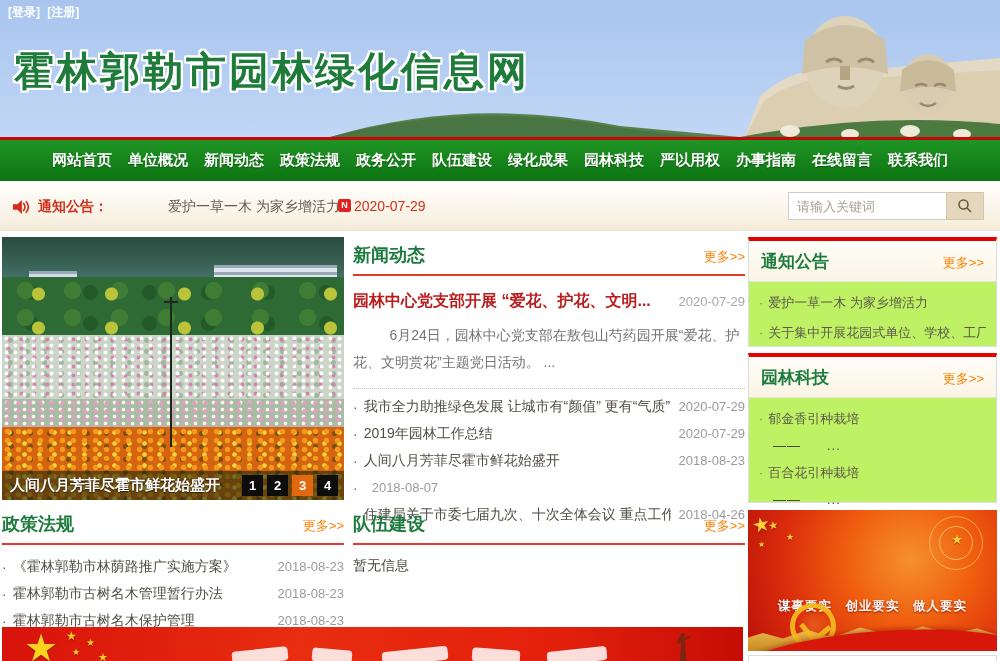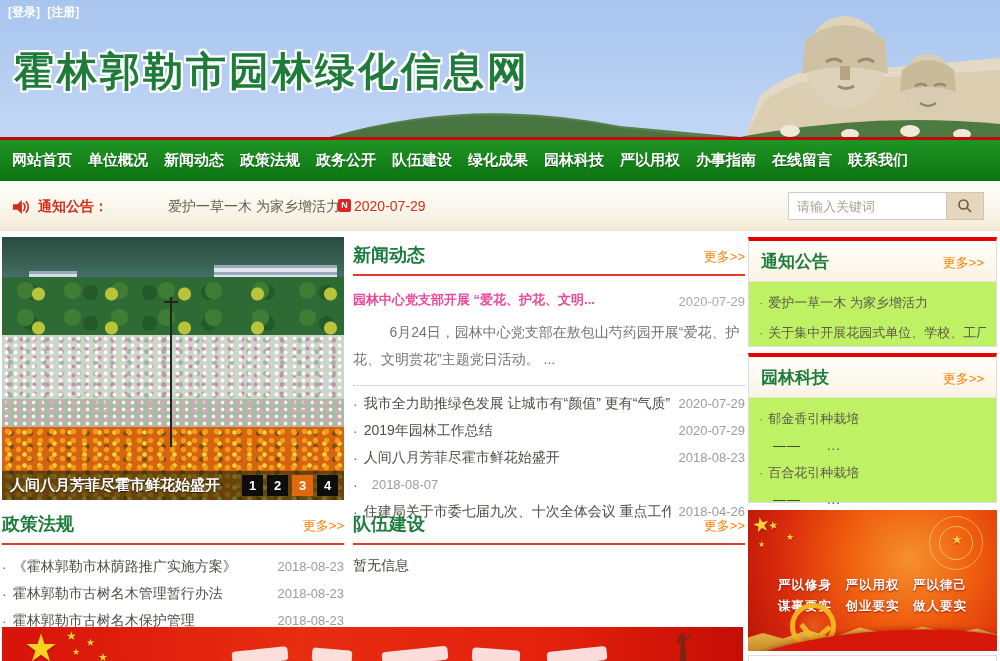--- a/index.html
+++ b/index.html
@@ -15,21 +15,21 @@
     background:linear-gradient(180deg,#a9c5ee 0%,#b5cef2 55%,#c2d7f5 100%);overflow:hidden;}
   #hdr-hills{left:0;bottom:0;width:100%;height:137px;}
   #login-links{left:8px;top:4px;font-size:12px;font-weight:bold;color:#fff;}
   #login-links a{color:#fff;text-decoration:none;margin-right:4px;cursor:pointer;}
   #site-title{left:14px;top:44px;font-size:40px;font-weight:900;color:#1e7b3a;letter-spacing:3px;
     text-shadow:-2px -2px 0 #fff,2px -2px 0 #fff,-2px 2px 0 #fff,2px 2px 0 #fff,0 -2px 0 #fff,0 2px 0 #fff,-2px 0 0 #fff,2px 0 0 #fff;}
 
   
   #nav{left:0;top:137px;width:1000px;height:44px;border-top:3px solid #c40808;
     background:linear-gradient(180deg,#1f9424 0%,#15831a 55%,#0d7412 100%);
-    display:flex;align-items:center;justify-content:flex-start;padding:0 4px;box-sizing:border-box;}
+    display:flex;align-items:center;justify-content:center;padding:0 4px;box-sizing:border-box;}
   .nav-item{color:#fff;font-size:15px;font-weight:bold;padding:0 8px;cursor:pointer;white-space:nowrap;
     text-shadow:0 1px 1px rgba(0,0,0,.35);}
 
   
   #notice{left:0;top:184px;width:1000px;height:46px;
     background:linear-gradient(180deg,#fffefb 0%,#f8f1e2 80%,#f3e9d4 100%);
     border-bottom:1px solid #efe6d2;}
   #speaker{left:12px;top:15px;width:18px;height:16px;}
   #notice-label{left:38px;top:14px;font-size:14px;font-weight:bold;color:#d32f1b;}
   #notice-link{left:168px;top:14px;font-size:14px;color:#645e4e;cursor:pointer;}
@@ -87,21 +87,21 @@
 
   
   .sec-head{display:flex;align-items:baseline;justify-content:space-between;}
   .sec-title{font-size:18px;font-weight:bold;color:#1d7c3d;}
   .more-link{font-size:13px;color:#ff7e00;cursor:pointer;white-space:nowrap;}
   .red-hr{height:2px;background:#e23b2b;margin-top:7px;}
 
   
   #news{left:353px;top:243px;width:392px;}
   #featured{margin-top:15px;display:flex;align-items:flex-start;cursor:pointer;}
-  #featured-title{flex:1;font-size:13px;font-weight:bold;color:#ec4899;white-space:nowrap;overflow:hidden;}
+  #featured-title{flex:1;font-size:16px;font-weight:bold;color:#b91c1c;white-space:nowrap;overflow:hidden;}
   #featured-date{font-size:13px;color:#a8a8a8;margin-left:8px;padding-top:3px;}
   #featured-summary{margin-top:10px;font-size:14px;color:#737373;line-height:1.9;text-indent:2.6em;}
   .dotted-hr{border:none;border-top:1px dotted #c3c3c3;margin:13px 0 4px 0;}
   .news-row{display:flex;align-items:center;height:27px;cursor:pointer;}
   .news-row .bullet{color:#666;margin-right:6px;font-size:14px;}
   .news-row .txt{flex:1;font-size:14px;color:#514e45;white-space:nowrap;overflow:hidden;}
   .news-row .dt{font-size:13px;color:#9b9b9b;margin-left:8px;}
 
   
   .panel{position:absolute;left:748px;width:249px;background:#bef264;
@@ -363,21 +363,20 @@
   <div class="empty-text">暂无信息</div>
 </div>
 
 <div id="banner" class="abs">
   <div id="banner-stars" class="abs">★<span style="font-size:11px;">★</span></div>
   <span class="mini-star" style="left:38px;top:22px;font-size:9px;">★</span>
   <span class="mini-star" style="left:10px;top:30px;font-size:8px;">★</span>
   <div id="ring1" class="abs"></div>
   <div id="ring2" class="abs"></div>
   <span id="ring-star" class="abs mini-star">★</span>
-  <div id="banner-line1" class="banner-line">严以修身　严以用权　严以律己</div>
   <div id="banner-line2" class="banner-line">谋事要实　创业要实　做人要实</div>
   <div id="banner-wall" class="abs"></div>
   <div id="banner-emblem" class="abs"></div>
   <div id="banner-ribbon" class="abs"></div>
 </div>
 
 <div id="br-panel" class="abs">暂无信息</div>
 
 <div id="bottom-strip" class="abs">
   <span id="bs-star-big" class="abs">★</span>

